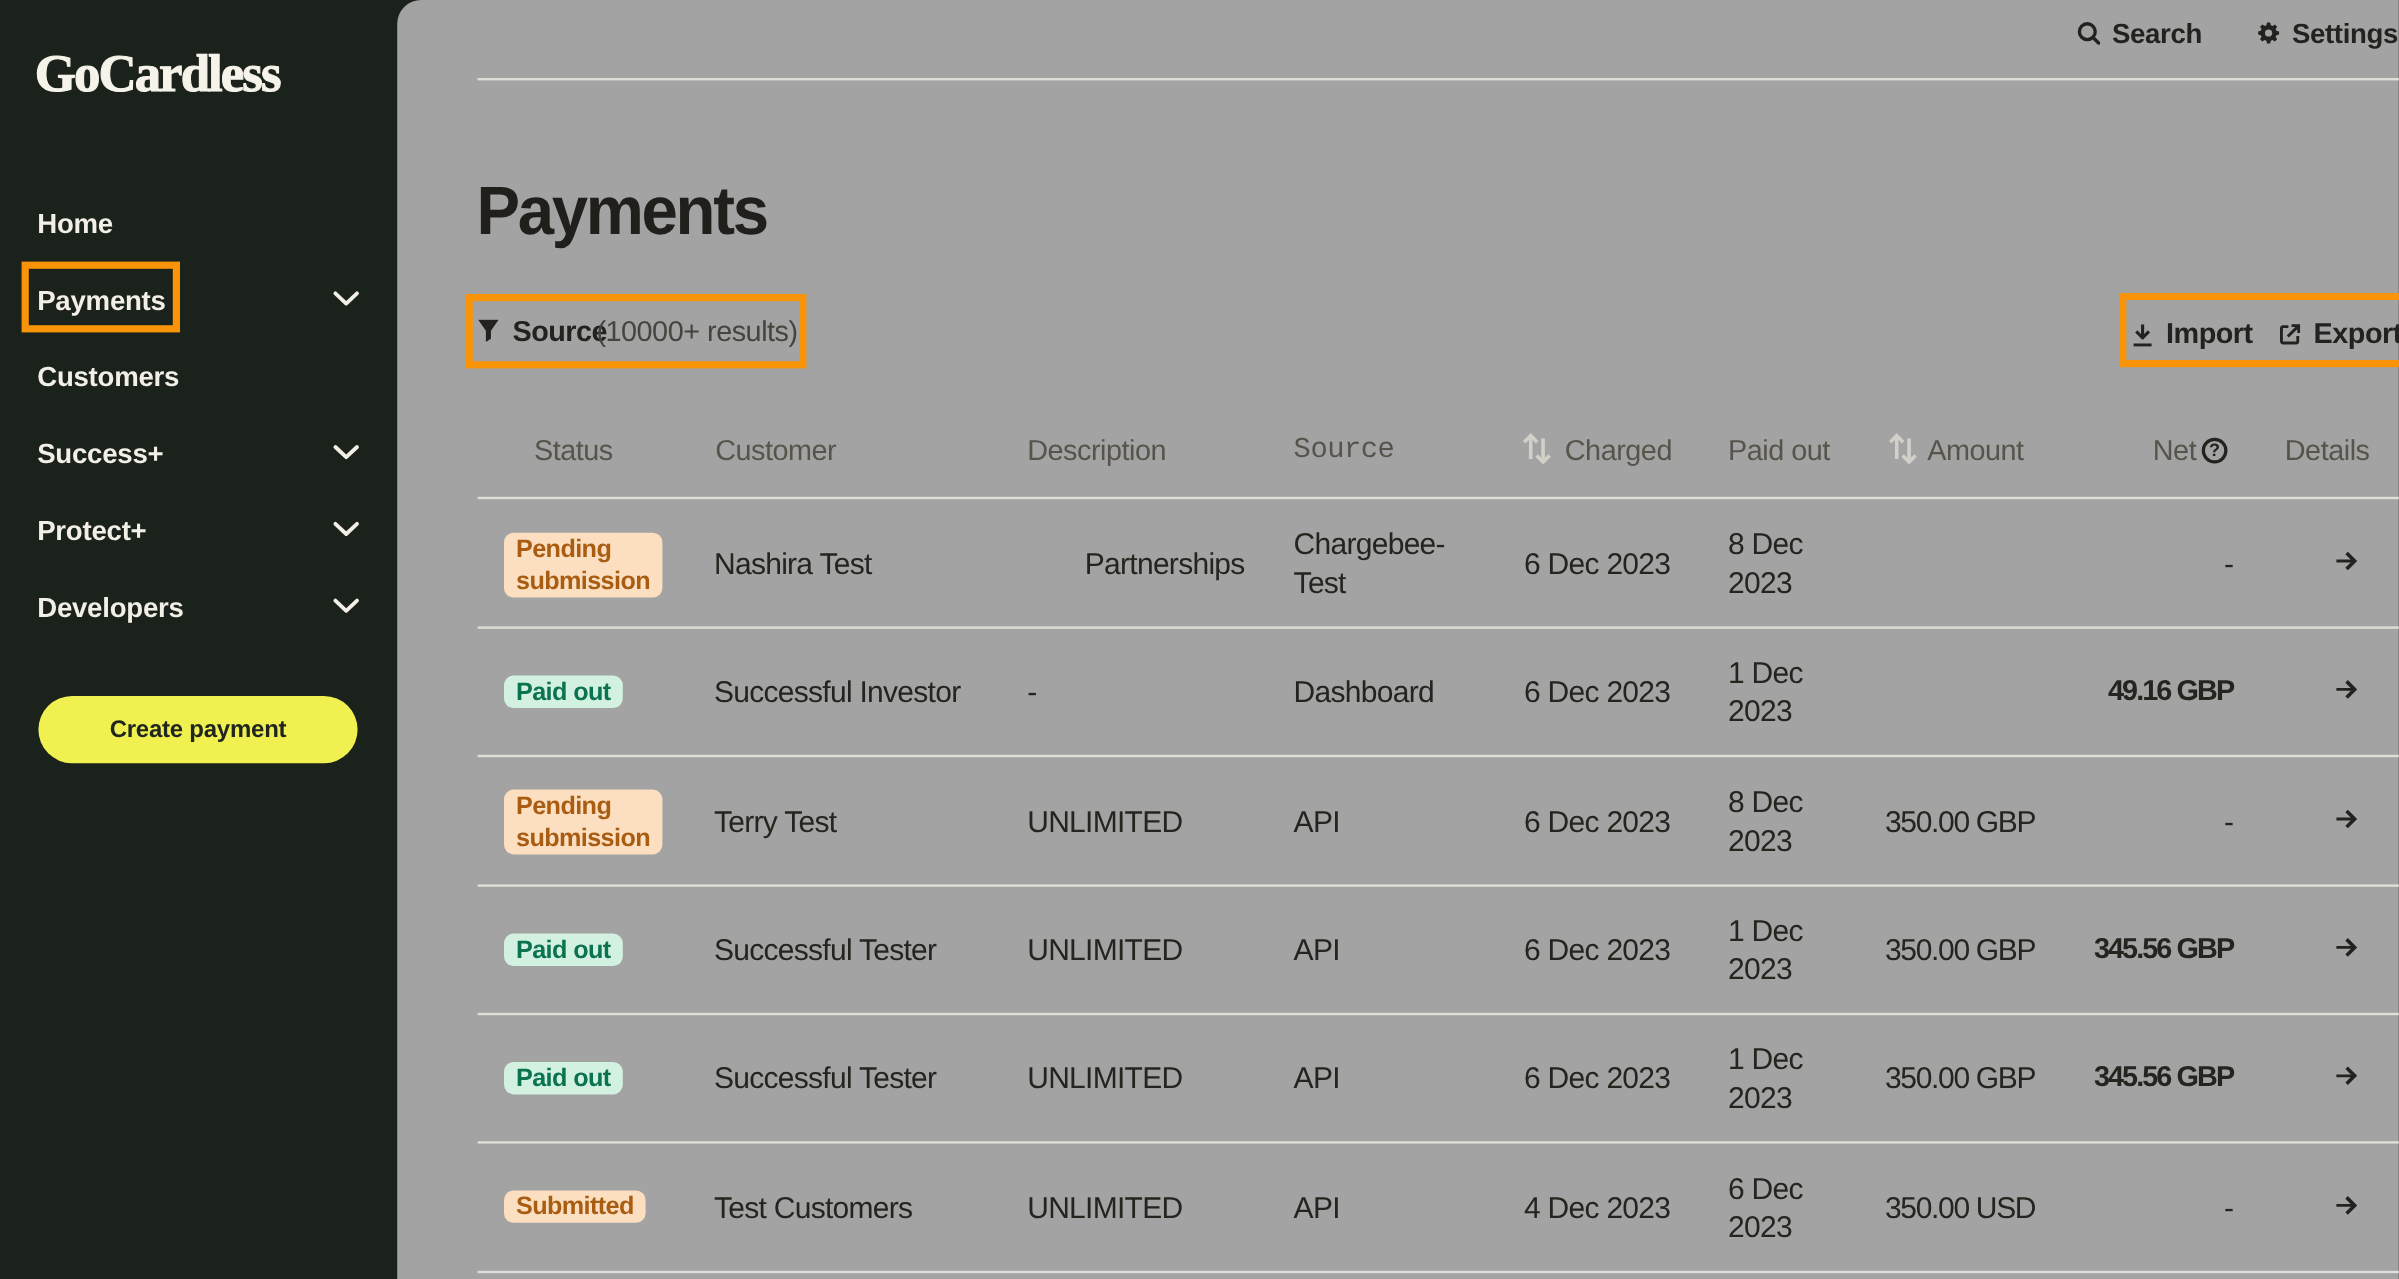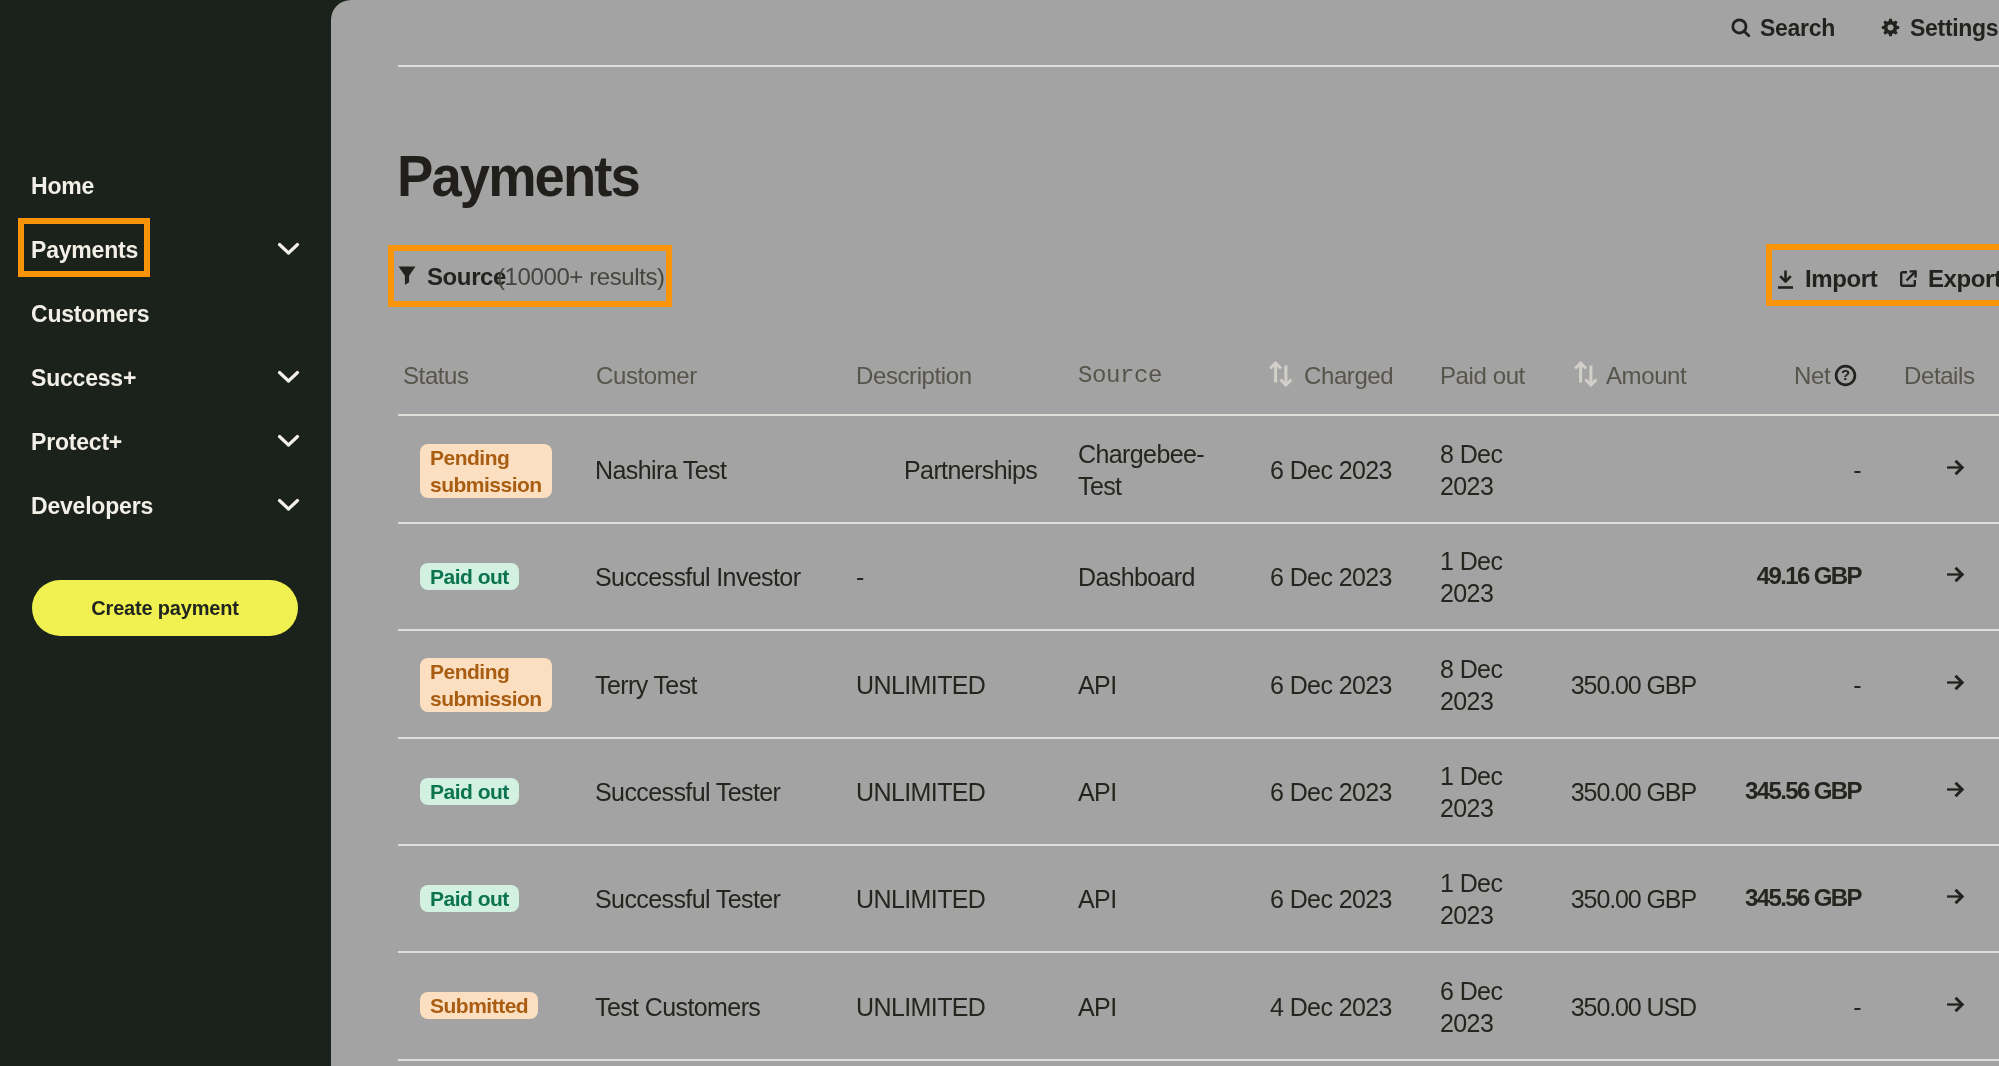--- a/index.html
+++ b/index.html
@@ -16,20 +16,21 @@
   .cell{position:absolute;color:#25241F;font-size:25px;letter-spacing:-0.6px;line-height:32px;}
   .cellr{text-align:right;}
   .bold{font-weight:700;}
   .badge{position:absolute;font-size:21px;font-weight:700;letter-spacing:-0.5px;
          line-height:27px;padding:0 10px;border-radius:8px;white-space:nowrap;}
   .badge.orange{background:#FBDFC0;color:#A95D12;}
   .badge.green{background:#D2F1E1;color:#0B7350;}
   .divline{position:absolute;height:2px;background:#E0DED8;left:398px;right:0;}
 </style></head><body>
 <div id="root">
+<div class="abs" style="left:29px;top:38px;color:#F6F3EA;font-family:'Liberation Serif',serif;font-weight:700;font-size:44px;letter-spacing:-1.6px;-webkit-text-stroke:0.9px #F6F3EA;line-height:48px;">GoCardless</div>
 <div class="nav" style="top:171px;">Home</div>
 <div class="nav" style="top:235px;">Payments</div>
 <svg class="chev" style="top:242px;" width="23" height="14" viewBox="0 0 23 14">
       <polyline points="2.5,2.5 11.5,11 20.5,2.5" fill="none" stroke="#F2EFE6" stroke-width="3.2" stroke-linecap="round" stroke-linejoin="round"></polyline>
     </svg>
 <div class="nav" style="top:299px;">Customers</div>
 <div class="nav" style="top:363px;">Success+</div>
 <svg class="chev" style="top:370px;" width="23" height="14" viewBox="0 0 23 14">
       <polyline points="2.5,2.5 11.5,11 20.5,2.5" fill="none" stroke="#F2EFE6" stroke-width="3.2" stroke-linecap="round" stroke-linejoin="round"></polyline>
     </svg>
@@ -68,21 +69,21 @@
           <polyline points="3.2,6.2 8.5,11.5 13.8,6.2" fill="none" stroke="#23221F" stroke-width="2.6" stroke-linejoin="round"></polyline>
           <line x1="1" y1="17.5" x2="16" y2="17.5" stroke="#23221F" stroke-width="2.6"></line>
         </svg>
 <div class="abs" style="left:1805px;top:263px;font-size:24px;font-weight:700;color:#23221F;letter-spacing:-0.4px;line-height:32px;">Import</div>
 <svg class="abs" style="left:1899px;top:270px;" width="18" height="18" viewBox="0 0 18 18">
           <path fill="none" stroke="#23221F" stroke-width="2.4" d="M8 2.2H3.6A1.4 1.4 0 0 0 2.2 3.6v10.8a1.4 1.4 0 0 0 1.4 1.4h10.8a1.4 1.4 0 0 0 1.4-1.4V10"></path>
           <line x1="7.5" y1="10.5" x2="15.8" y2="2.2" stroke="#23221F" stroke-width="2.4"></line>
           <polyline points="10.6,1.4 16.6,1.4 16.6,7.4" fill="none" stroke="#23221F" stroke-width="2.4"></polyline>
         </svg>
 <div class="abs" style="left:1928px;top:263px;font-size:24px;font-weight:700;color:#23221F;letter-spacing:-0.4px;line-height:32px;">Export</div>
-<div class="hdr" style="left:403px;top:361px;text-align:right;">Status</div>
+<div class="hdr" style="left:445px;top:361px;text-align:right;">Status</div>
 <div class="hdr" style="left:596px;top:361px;">Customer</div>
 <div class="hdr" style="left:856px;top:361px;">Description</div>
 <div class="hdr" style="left:1078px;top:361px;font-family:Liberation Mono, monospace;">Source</div>
 <svg class="abs" style="left:1269px;top:361px;" width="24" height="26" viewBox="0 0 24 26">
           <line x1="6.6" y1="21.5" x2="6.6" y2="3" stroke="#D3D0CA" stroke-width="3"></line>
           <polyline points="1.2,7.5 6.6,2 12,7.5" fill="none" stroke="#D3D0CA" stroke-width="3" stroke-linejoin="miter"></polyline>
           <line x1="16.9" y1="4.5" x2="16.9" y2="23" stroke="#D3D0CA" stroke-width="3"></line>
           <polyline points="11.5,18.5 16.9,24 22.3,18.5" fill="none" stroke="#D3D0CA" stroke-width="3" stroke-linejoin="miter"></polyline>
         </svg>
 <div class="hdr" style="left:1304px;top:361px;">Charged</div>

